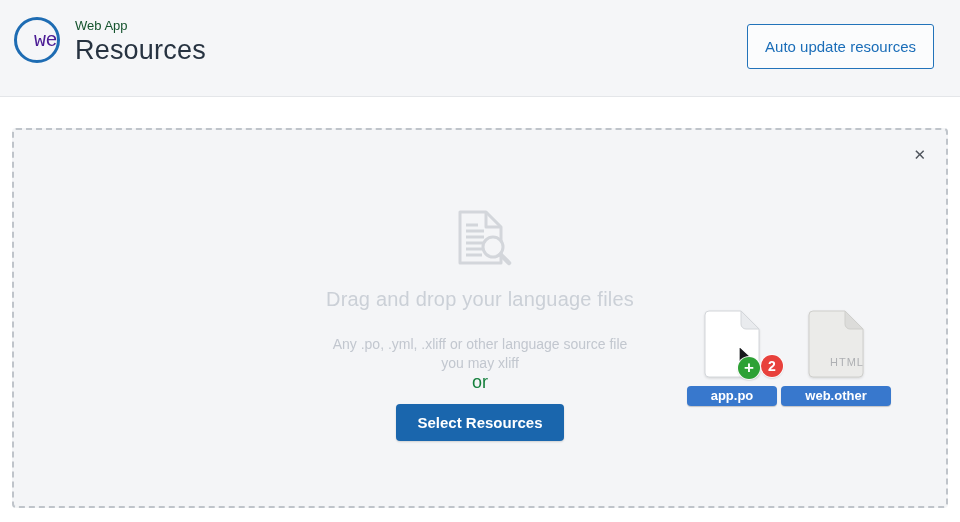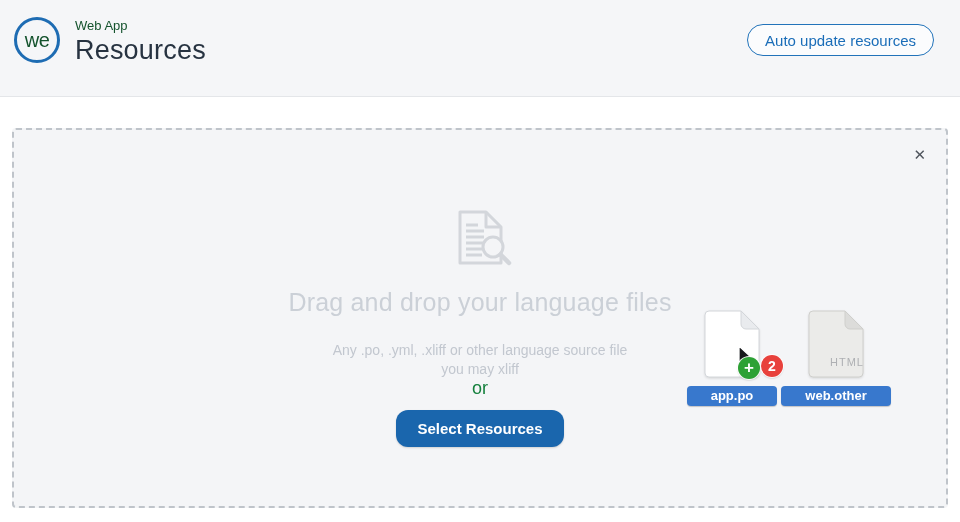--- a/index.html
+++ b/index.html
@@ -16,38 +16,39 @@
     background:#f5f6f8;
     border-bottom:1px solid #e4e6e9;
     display:flex;
     align-items:flex-start;
     padding:17px 26px 0 14px;
   }
   .logo {
     width:46px; height:46px;
     border:3px solid #1e6cb3;
     border-radius:50%;
-    color:#14532d;
-    display:flex; align-items:center; justify-content:center;
+    color:#4c1d95;
+    display:flex; align-items:center; justify-content:flex-end;
     font-size:20px;
     letter-spacing:-0.5px;
     background:transparent;
     flex:0 0 auto;
+    font-family:Liberation Mono, monospace;
   }
   .titles { margin-left:15px; margin-top:1px; }
   .subtitle { font-size:13px; color:#14532d; margin-bottom:2px; }
   .title { font-size:27px; font-weight:normal; color:#273341; letter-spacing:0.2px;text-align:center; }
   .auto-btn {
     margin-left:auto;
     margin-top:7px;
-    height:32px;
+    height:45px;
     padding:0 17px;
     background:#fbfcfd;
     border:1px solid #2273ba;
-    border-radius:16px;
+    border-radius:3px;
     color:#1a6db8;
     font-size:15px;
     font-family:"Liberation Sans", sans-serif;
     cursor:pointer;
   }
   
   .dropzone {
     position:relative;
     margin:31px 12px 0;
     height:380px;
@@ -65,30 +66,30 @@
     cursor:pointer;
     font-family:"Liberation Sans", sans-serif;
   }
   .dz-center {
     position:absolute;
     left:0; right:0; top:80px;
     display:flex; flex-direction:column; align-items:center;
     text-align:center;
   }
   .dz-icon { margin-bottom:16px; }
-  .dz-heading { font-size:25px; color:#cbd0d7; letter-spacing:0.2px; }
+  .dz-heading { font-size:20px; color:#cbd0d7; letter-spacing:0.2px; }
   .dz-sub { margin-top:24px; font-size:14px; line-height:19px; color:#c2c7cf; }
   .dz-or { font-size:18px; line-height:19px; color:#15803d; }
   .select-btn {
     margin-top:12px;
     height:37px;
     padding:0 21px;
     background:#1a66ad;
     border:none;
-    border-radius:12px;
+    border-radius:4px;
     color:#ffffff;
     font-size:15px;
     font-weight:bold;
     font-family:"Liberation Sans", sans-serif;
     cursor:pointer;
     box-shadow:0 1px 2px rgba(0,0,0,0.15);
   }
   
   .file {
     position:absolute;

